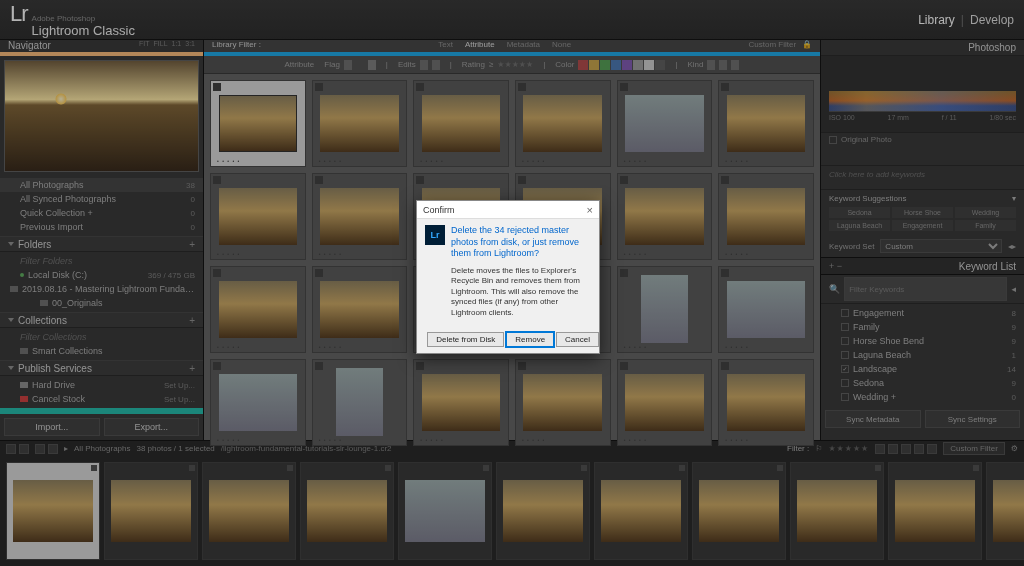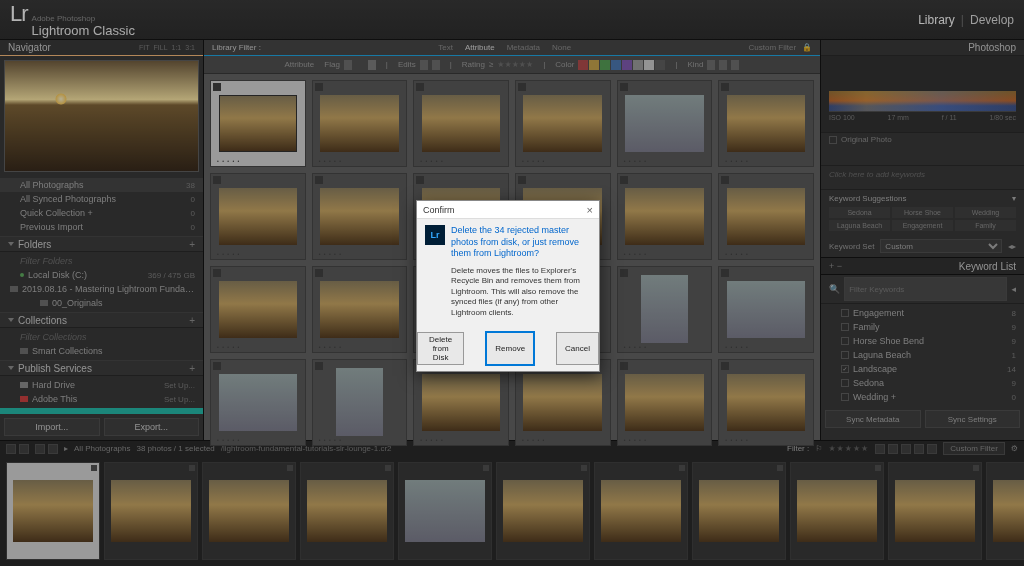--- a/index.html
+++ b/index.html
@@ -33,21 +33,21 @@
 .pbody { padding: 2px 0; }
 .prow { display: flex; align-items: center; height: 14px; padding: 0 8px 0 20px; font-size: 9px; color: #aaa; cursor: pointer; }
 .prow .rlabel { flex: 1; white-space: nowrap; overflow: hidden; text-overflow: ellipsis; }
 .prow .rnum { color:#777; font-size:8px;}
 .prow.sel { background:#3a3a3a; }
 .prow .dot { width:4px;height:4px;border-radius:50%;background:#888;margin-right:4px;}
 .prow .folder { width:8px;height:6px;background:#666;margin-right:4px;position:relative;}
 .prow .check { width:8px;height:8px;border:1px solid #555;margin-right:4px;font-size:6px;line-height:6px;text-align:center;color:#aaa;}
 
 
-.nav-head { height: 16px; display:flex; align-items:center; padding:0 8px; border-bottom:1px solid #fdba74;}
+.nav-head { height: 16px; display:flex; align-items:flex-start; padding:0 8px; border-bottom:4px solid #fdba74;}
 .nav-head .label { flex:1; color:#ccc; font-size:10px;}
 .nav-head .opts { display:flex; gap:4px; font-size:7px;color:#777;}
 .nav-preview { height: 120px; padding: 4px; }
 .nav-preview .img { width:100%; height:100%; background: linear-gradient(180deg,#6b5432 0%,#ffe9a0 35%,#7a5b2a 40%,#2a1a0a 100%); border:1px solid #555; position:relative;}
 .nav-preview .img::after{content:"";position:absolute;left:50px;top:32px;width:12px;height:12px;background:radial-gradient(#fff8d0,#ffcc55 60%,transparent 70%);border-radius:50%;}
 
 
 .histo-head { height:16px; display:flex; justify-content:flex-end; align-items:center; padding:0 8px;border-bottom:1px solid #1a1a1a;}
 .histo-head .label{color:#ccc;font-size:10px;}
 .histo { height:76px; padding:4px 8px; background:#222;}
@@ -73,21 +73,21 @@
 .filter-kw{padding:2px 8px;border-bottom:1px solid #1a1a1a;display:flex;align-items:center;gap:4px;}
 .filter-kw input{flex:1;background:#404040;border:1px solid #444;height:24px;font-size:8px;color:#aaa;padding:0 4px;}
 .sync-btns{display:flex;gap:4px;padding:4px;}
 .sync-btns button{flex:1;background:#333;border:1px solid #444;color:#aaa;font-size:8px;height:18px;cursor:pointer;}
 
 
 .ie-buttons{display:flex;gap:4px;padding:4px;border-top:6px solid #14b8a6;}
 .ie-buttons button{flex:1;height:18px;background:#333;border:1px solid #444;color:#ccc;font-size:9px;cursor:pointer;}
 
 
-.filter-bar { height: 16px; background: #3a3a3a; display: flex; align-items: center; padding: 0 8px; font-size: 8px; color: #aaa; border-bottom: 1px solid #0ea5e9; }
+.filter-bar { height: 16px; background: #3a3a3a; display: flex; align-items: flex-start; padding: 0 8px; font-size: 8px; color: #aaa; border-bottom: 4px solid #0ea5e9; }
 .filter-bar .lbl{color:#ccc;}
 .filter-bar .spacer{flex:1;}
 .filter-bar .tab{padding:0 6px;cursor:pointer;color:#888;}
 .filter-bar .tab.sel{color:#ddd;}
 .filter-bar .preset{color:#888;}
 .filter-bar .lock{color:#888;margin-left:6px;}
 .filter-sub { height: 18px; background:#444; display:flex; align-items:center; padding:0 10px; gap:10px; font-size:8px;color:#999;border-bottom:1px solid #2a2a2a;justify-content:center;}
 .filter-sub .item{display:flex;align-items:center;gap:4px;}
 .filter-sub .flag{width:8px;height:10px;background:#666;}
 .filter-sub .star{color:#666;}
@@ -107,21 +107,21 @@
 
 
 .overlay { position: absolute; inset: 0; background: rgba(40,40,40,.35); }
 .dialog { position: absolute; left: 416px; top: 200px; width: 184px; background: #f0f0f0; border: 1px solid #888; box-shadow: 0 4px 16px rgba(0,0,0,.6); font-family: "Segoe UI", Tahoma, sans-serif; }
 .dlg-title { height: 18px; background:#fff; display:flex; align-items:center; padding:0 6px; font-size:9px; color:#333; border-bottom:1px solid #ddd;}
 .dlg-title .x{margin-left:auto;cursor:pointer;color:#666;font-size:11px;}
 .dlg-body { padding: 6px 8px; display:flex; gap:6px; }
 .dlg-icon { width:20px;height:20px;background:#001e36;color:#31a8ff;font-size:9px;font-weight:bold;display:flex;align-items:center;justify-content:center;flex-shrink:0;}
 .dlg-text { font-size:9px; color:#0066cc; line-height:1.3; }
 .dlg-desc { padding: 0 8px 8px 34px; font-size:8px; color:#333; line-height:1.3;}
-.dlg-btns { display:flex; gap:22px; padding: 6px 0; justify-content:flex-end; border-top:0;}
+.dlg-btns { display:flex; gap:2px; padding: 6px 0; justify-content:flex-end; border-top:0;}
 .dlg-btns button { font-size:8px; padding: 2px 8px; background:#e8e8e8; border:1px solid #999; cursor:pointer; color:#222;}
 .dlg-btns button.primary{border:1px solid #0078d7; box-shadow:0 0 0 1px #0078d7;}
 
 
 .info-bar { height: 16px; background:#1a1a1a; display:flex; align-items:center; padding:0 6px; font-size:8px; color:#888; border-top:1px solid #000; gap:6px;}
 .info-bar .iconrow{display:flex;gap:3px;}
 .info-bar .ic{width:10px;height:10px;background:#333;border:1px solid #444;}
 .info-bar .path{flex:1;color:#777;white-space:nowrap;overflow:hidden;}
 .info-bar .stars{color:#555;letter-spacing:1px;}
 .info-bar .filt{color:#aaa;}
@@ -236,21 +236,21 @@
         <span class="plus">+</span>
       </div>
     <div class="pbody">
       <div class="prow">
           <span class="folder" style="background:#888;"></span>
           <span class="rlabel">Hard Drive</span>
           <span class="rnum">Set Up...</span>
         </div>
       <div class="prow">
           <span class="folder" style="background:#c33;"></span>
-          <span class="rlabel">Adobe This</span>
+          <span class="rlabel">Cancel Stock</span>
           <span class="rnum">Set Up...</span>
         </div>
     </div>
 
     <div class="ie-buttons">
       <button>Import...</button>
       <button>Export...</button>
     </div>
   </div>
 

